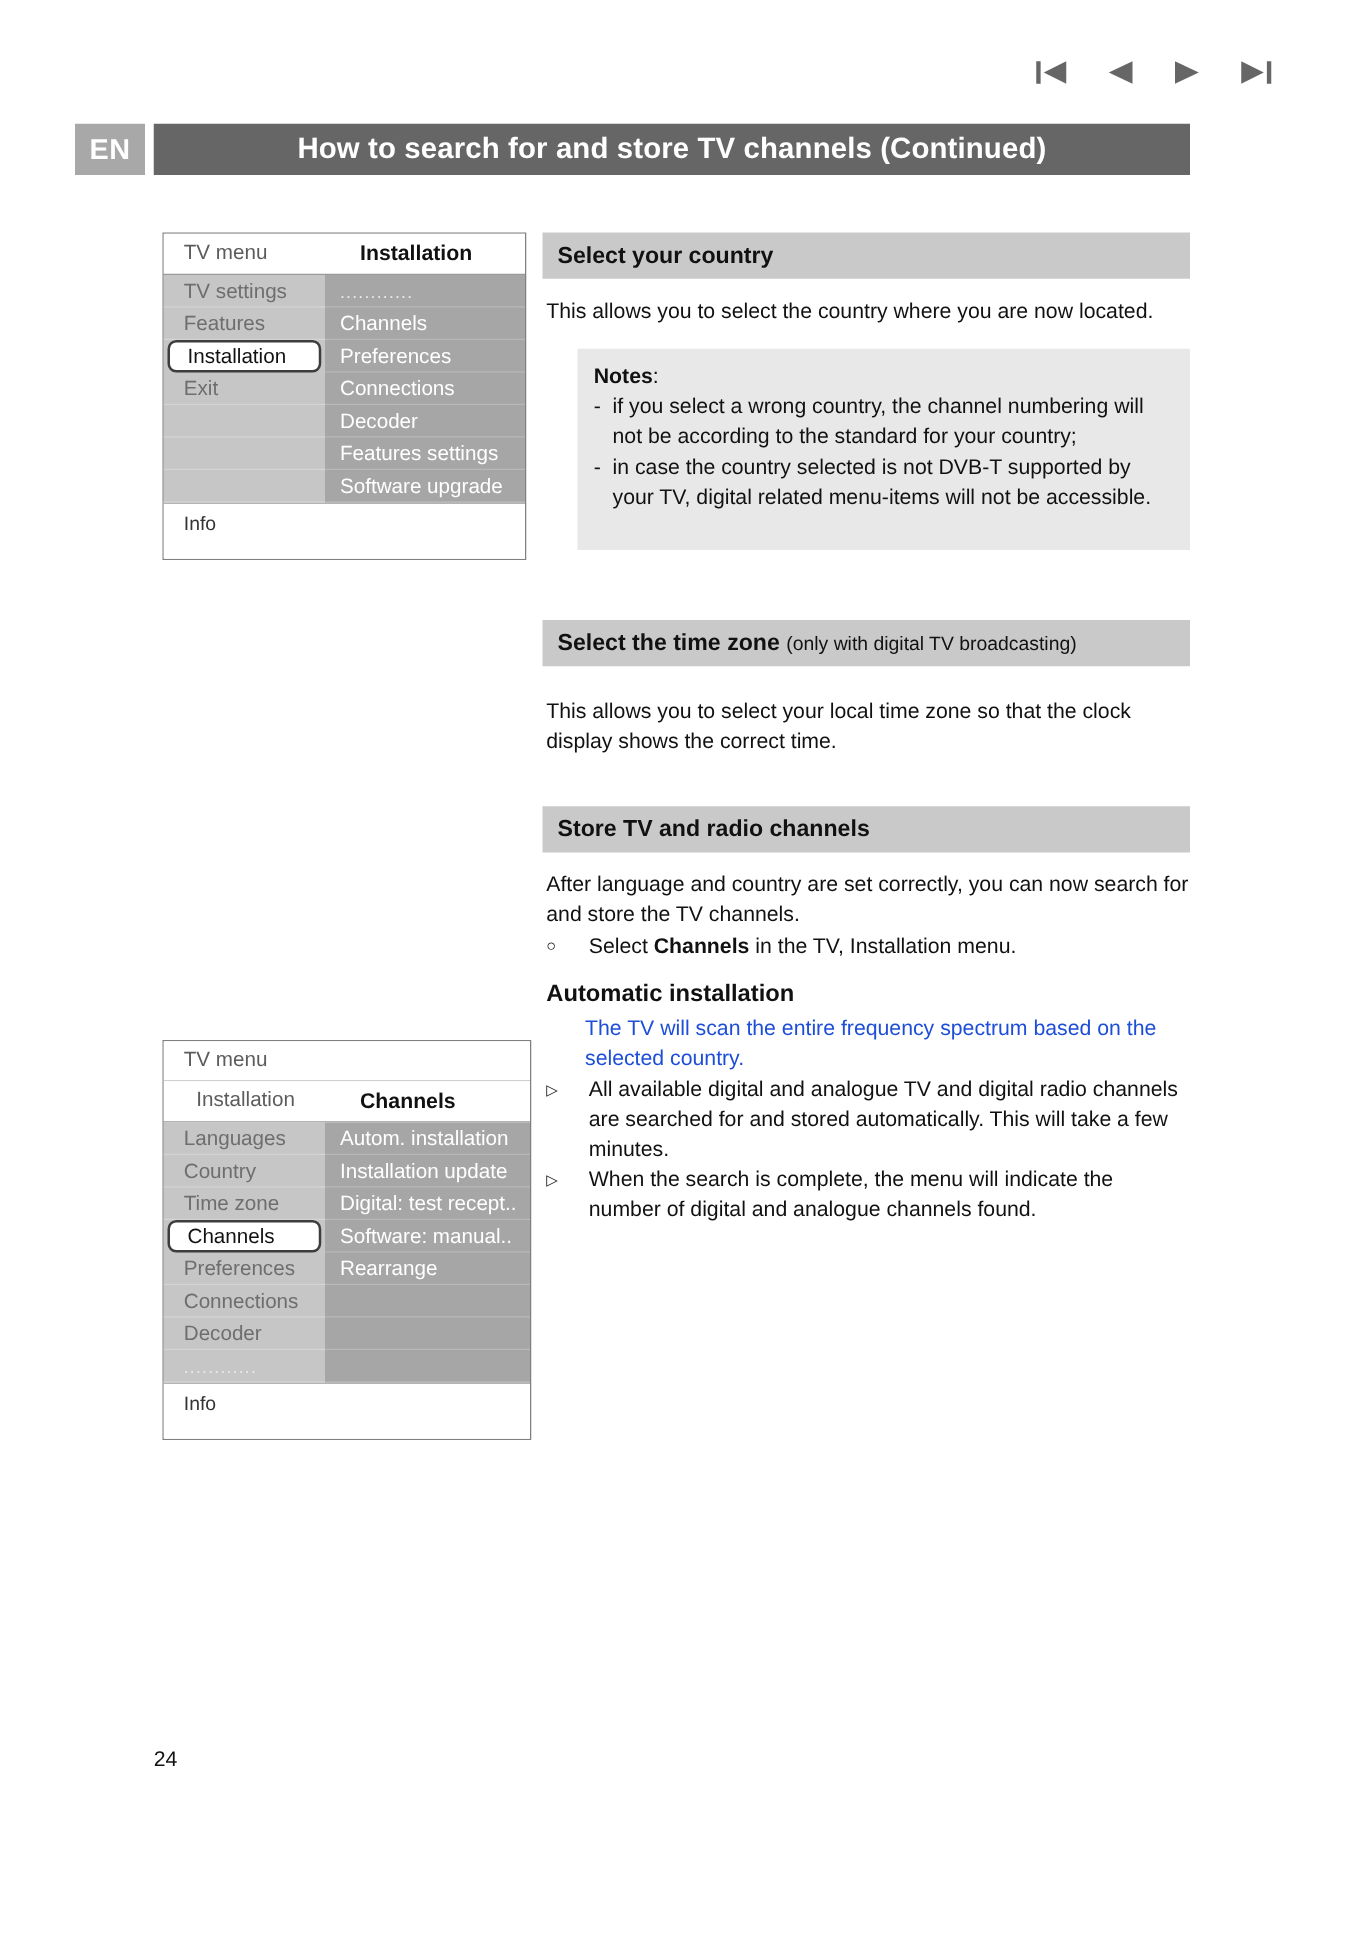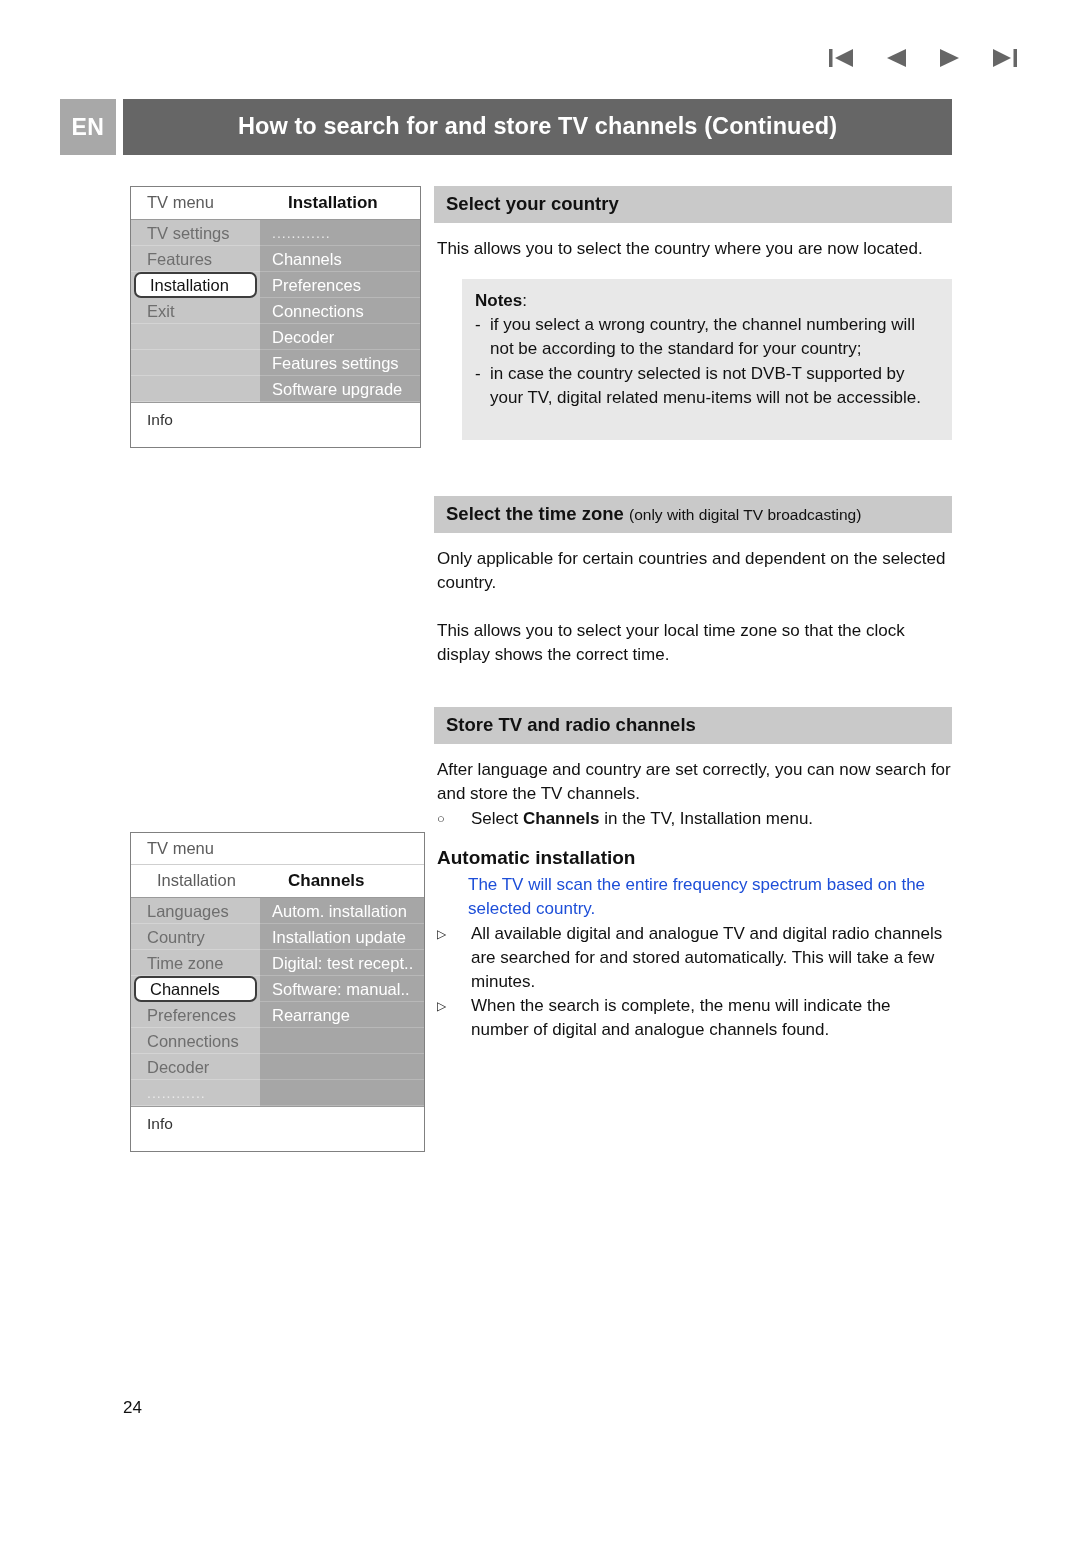--- a/index.html
+++ b/index.html
@@ -26,21 +26,21 @@
     gap: 30px;
   }
   #nav-arrows svg { display: block; }
 
   
   #page-header {
     position: absolute;
     left: 60px;
     top: 99px;
     width: 892px;
-    height: 56px;
+    height: 41px;
     display: flex;
     align-items: stretch;
   }
   #lang-badge {
     width: 56px;
     background: #a8a8a8;
     color: #ffffff;
     font-size: 23px;
     font-weight: bold;
     letter-spacing: 0.5px;
@@ -350,21 +350,20 @@
 
   <div class="notes-box">
     <div class="notes-title"><span>Notes</span><span class="colon">:</span></div>
     <div class="note-item"><span class="dash">-</span><span>if you select a wrong country, the channel numbering will not be according to the standard for your country;</span></div>
     <div class="note-item"><span class="dash">-</span><span>in case the country selected is not DVB-T supported by your TV, digital related menu-items will not be accessible.</span></div>
   </div>
 
   <div class="spacer-lg"></div>
 
   <div class="sec-bar"><span>Select the time zone</span> <span class="sub">(only with digital TV broadcasting)</span></div>
-  <div class="para">Only applicable for certain countries and dependent on the selected country.</div>
   <div class="para" style="margin-top:24px;">This allows you to select your local time zone so that the clock display shows the correct time.</div>
 
   <div class="spacer-md"></div>
 
   <div class="sec-bar">Store TV and radio channels</div>
   <div class="para">After language and country are set correctly, you can now search for and store the TV channels.</div>
 
   <div class="bullet-row" style="margin-top:1px;">
     <span class="bmark">○</span>
     <span class="btext"><span>Select </span><b>Channels</b><span> in the TV, Installation menu.</span></span>

